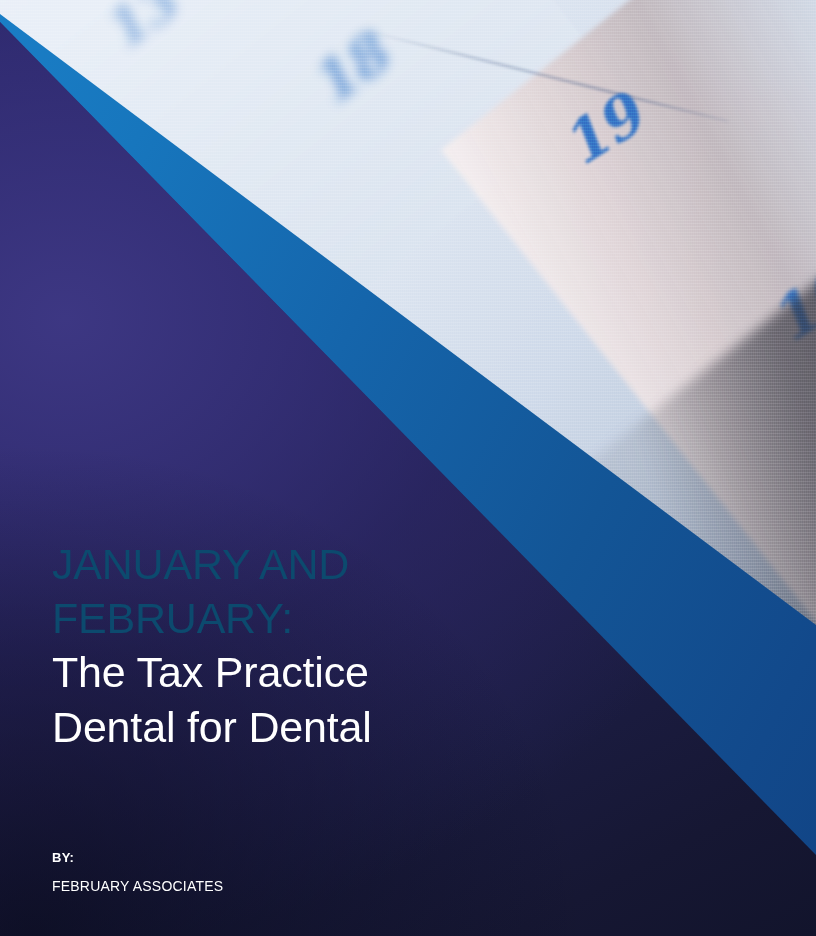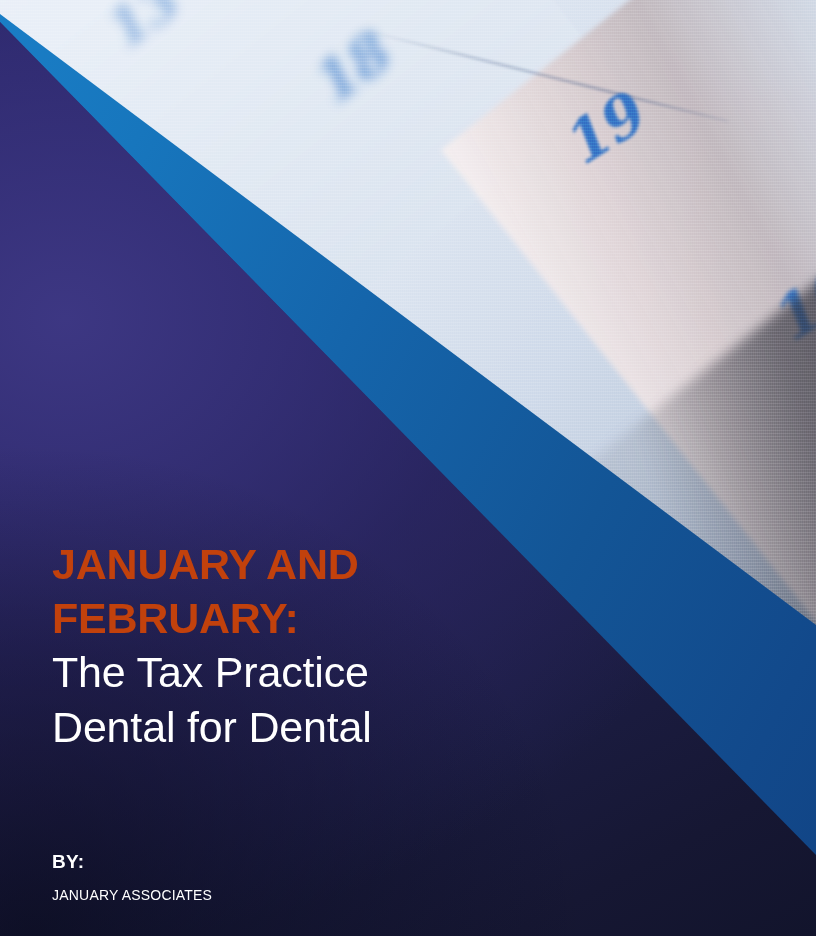--- a/index.html
+++ b/index.html
@@ -194,22 +194,22 @@
 
   
   .titleblock {
     position: absolute;
     left: 52px;
     top: 537px;
     width: 530px;
   }
   .title-main {
     margin: 0;
-    color: #c2410c;
-    font-weight: 700;
+    color: #0c4a6e;
+    font-weight: 400;
     font-size: 43px;
     line-height: 1.26;
     letter-spacing: -0.005em;
     text-transform: uppercase;
   }
   .title-sub {
     margin: 0;
     color: #ffffff;
     font-weight: 300;
     font-size: 43px;
@@ -217,21 +217,21 @@
     letter-spacing: -0.004em;
   }
 
   .byline {
     position: absolute;
     left: 52px;
     top: 848px;
     color: #ffffff;
   }
   .by-label {
-    font-size: 19px;
+    font-size: 13px;
     font-weight: 700;
     letter-spacing: 0.02em;
     line-height: 1.5;
     margin: 0 0 9px 0;
   }
   .by-name {
     font-size: 14px;
     font-weight: 700;
     letter-spacing: 0.015em;
     line-height: 1.42;
@@ -270,16 +270,16 @@
   <div class="navy-vignette"></div>
 
   <div class="titleblock">
     <h1 class="title-main">JANUARY AND FEBRUARY:</h1>
     <p class="title-sub">The Tax Practice</p>
     <p class="title-sub">Dental for Dental</p>
   </div>
 
   <div class="byline">
     <p class="by-label">BY:</p>
-    <p class="by-org">JANUARY ASSOCIATES</p>
+    <p class="by-org">FEBRUARY ASSOCIATES</p>
   </div>
 
 </div>
 
 </body></html>

